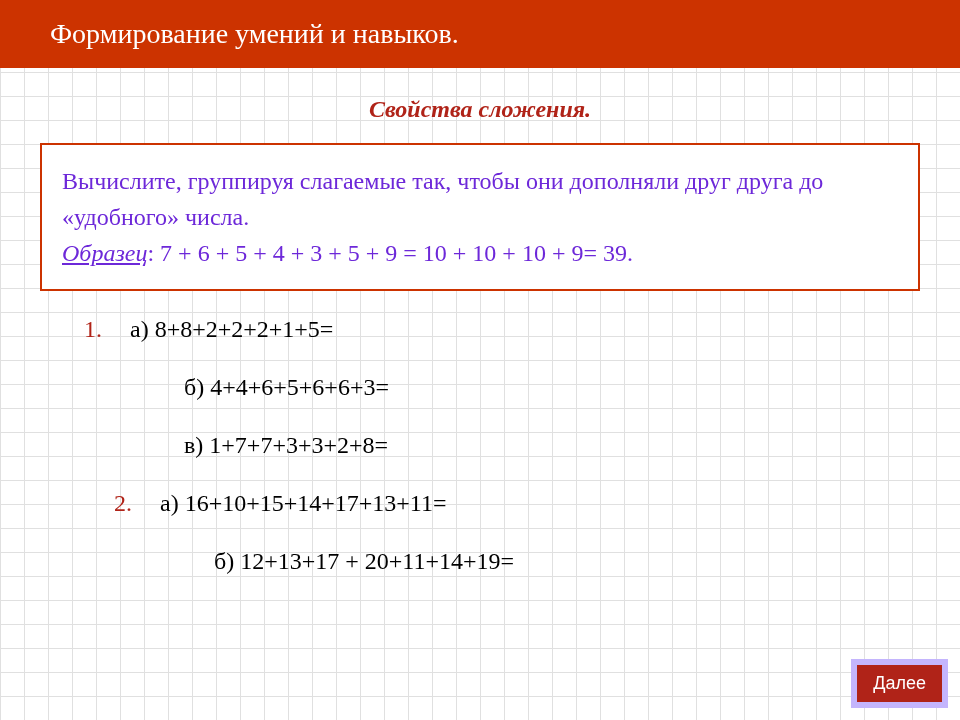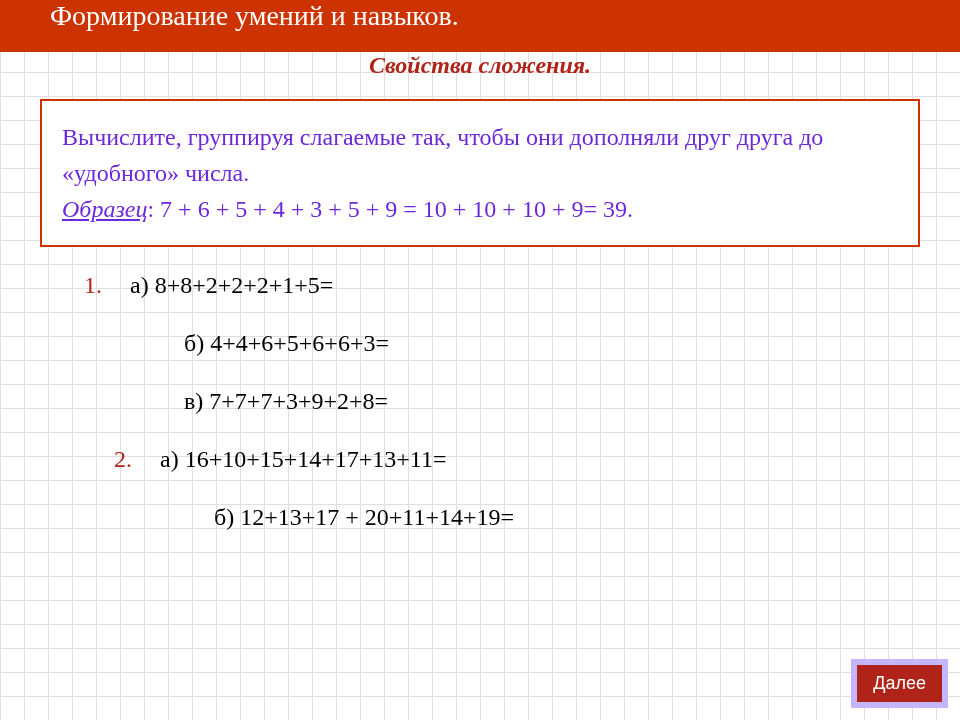--- a/index.html
+++ b/index.html
@@ -24,38 +24,40 @@
       background-image:
         linear-gradient(to right, #e0e0e0 1px, transparent 1px),
         linear-gradient(to bottom, #e0e0e0 1px, transparent 1px);
       background-size: 24px 24px;
       z-index: 0;
     }
     .header-bar {
       position: relative;
       z-index: 1;
       background-color: #cc3300;
-      height: 52px;
+      height: 68px;
       display: flex;
+      align-items: center;
       padding-left: 50px;
       width: 100%;
     }
     .header-title {
       color: #ffffff;
       font-size: 28px;
       font-weight: normal;
     }
     .subtitle {
       position: relative;
       z-index: 1;
       text-align: center;
       color: #b02318;
       font-style: italic;
       font-weight: bold;
       font-size: 24px;
+      margin-top: 28px;
       margin-bottom: 20px;
     }
     .instruction-box {
       position: relative;
       z-index: 1;
       margin: 0 40px 20px 40px;
       border: 2px solid #cc3300;
       background-color: #ffffff;
       padding: 18px 20px;
       font-size: 24px;
@@ -125,21 +127,21 @@
   <span class="sample-label">Образец</span><span>:  7 + 6 + 5 + 4 + 3 + 5 + 9 = 10 + 10 + 10 + 9= 39.</span>
 </div>
 
 <div class="problems">
   <div class="problem-group">
     <div class="problem-line">
       <span class="problem-number">1.</span>
       &nbsp;&nbsp;<span class="indent-first-a">а) 8+8+2+2+2+1+5=</span>
     </div>
     <div class="problem-line indent-normal">б) 4+4+6+5+6+6+3=</div>
-    <div class="problem-line indent-normal">в) 7+7+7+3+9+2+8=</div>
+    <div class="problem-line indent-normal">в) 1+7+7+3+3+2+8=</div>
   </div>
 
   <div class="problem-group group-2">
     <div class="problem-line">
       <span class="problem-number">2.</span>
       &nbsp;&nbsp;<span class="indent-first-a">а) 16+10+15+14+17+13+11=</span>
     </div>
     <div class="problem-line indent-normal">б) 12+13+17 + 20+11+14+19=</div>
   </div>
 </div>

